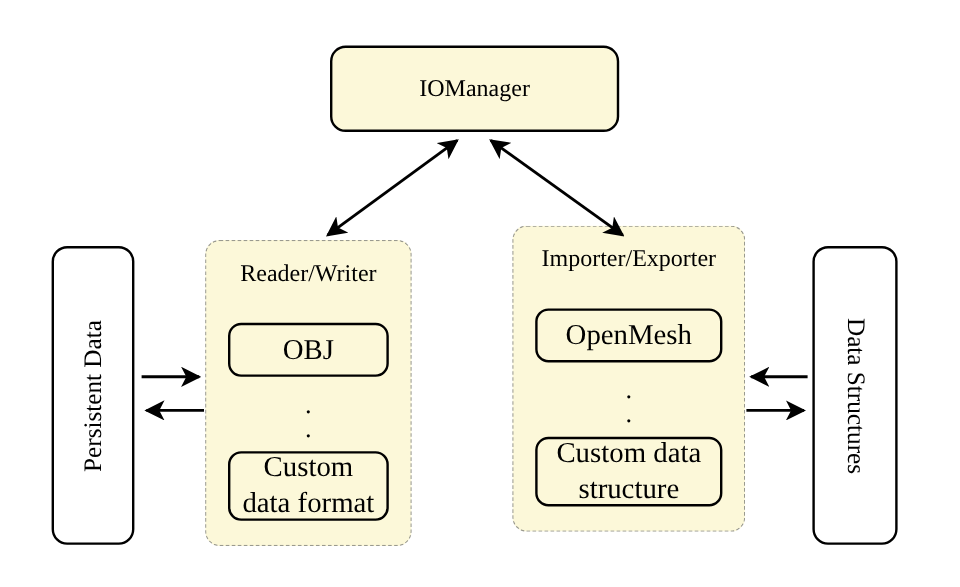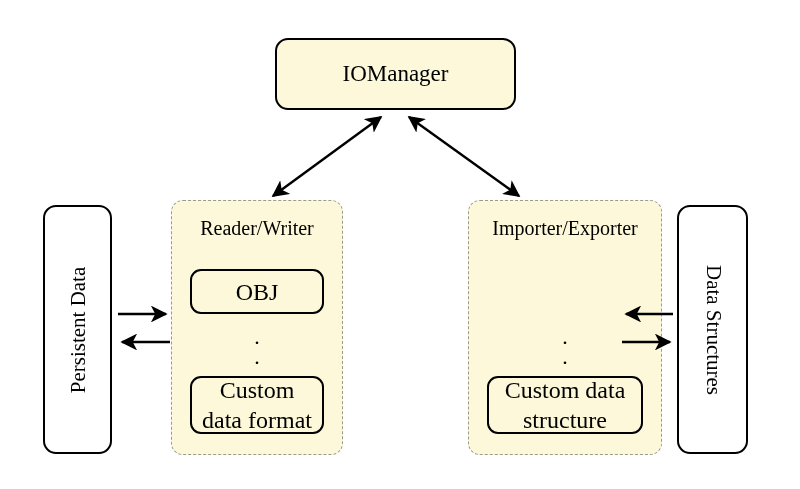--- a/index.html
+++ b/index.html
@@ -36,21 +36,21 @@
     text-align: center;
     line-height: 1.22;
   }
 
   
   #io-manager {
     left: 275px;
     top: 38px;
     width: 241px;
     height: 72px;
-    font-size: 23px;
+    font-size: 20px;
     border-radius: 13px;
     border-width: 2.6px;
   }
 
   
   .side-box {
     position: absolute;
     box-sizing: border-box;
     background: #ffffff;
     border: 2.6px solid #000000;
@@ -92,24 +92,23 @@
     border-radius: 12px;
   }
   #panel-reader-writer {
     left: 171px;
     top: 200px;
     width: 172px;
     height: 255px;
   }
   #panel-importer-exporter {
     left: 427px;
-    top: 200px;
+    top: 188px;
     width: 194px;
     height: 255px;
-    margin-left: 41px;
   }
   .panel-title {
     position: absolute;
     left: 0;
     right: 0;
     top: 17px;
     text-align: center;
     font-size: 20px;
     line-height: 1;
   }
@@ -196,20 +195,23 @@
     <div class="inner-box bottom">
       <span>
         <span>Custom</span><br>
         <span>data format</span>
       </span>
     </div>
   </div>
 
   <div class="panel" id="panel-importer-exporter">
     <div class="panel-title">Importer/Exporter</div>
+    <div class="inner-box top">
+      <span>OpenMesh</span>
+    </div>
     <div class="ellipsis-v">
       <span>.</span>
       <span>.</span>
       <span>.</span>
     </div>
     <div class="inner-box bottom">
       <span>
         <span>Custom data</span><br>
         <span>structure</span>
       </span>

